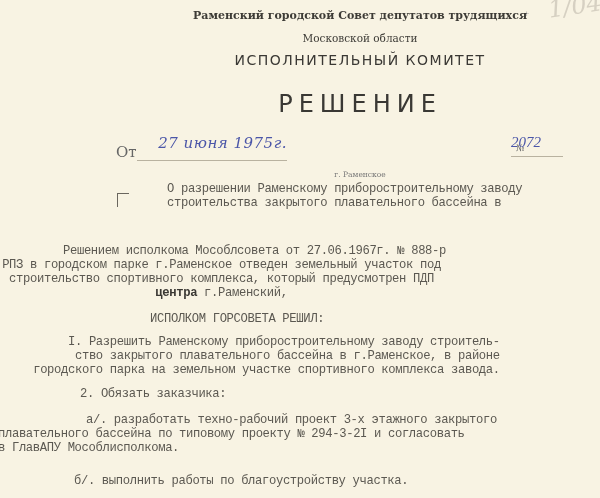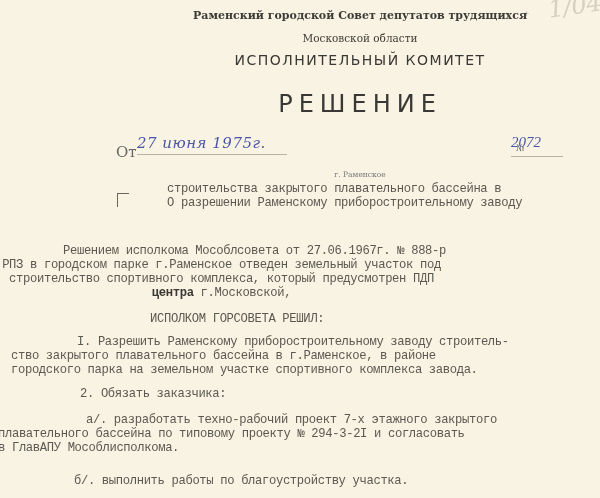--- a/index.html
+++ b/index.html
@@ -39,21 +39,21 @@
       font-size: 24px; letter-spacing: 6px; color: #3a3834;
     }
     .date-prefix {
       left: 116px; top: 143px; font-size: 15px;
       font-family: "DejaVu Serif", serif; color: #666;
     }
     .date-hand {
       left: 137px; top: 134px; width: 150px;
       font-family: "DejaVu Serif", serif; font-style: italic;
       font-size: 15px; color: #4b56a8; letter-spacing: 0.5px;
-      border-bottom: 1px solid #b9b2a0; padding-bottom: 2px;
+      border-bottom: 1px solid #b9b2a0; padding-bottom: 8px; text-align: right;
     }
     .num-prefix {
       left: 516px; top: 143px; font-size: 9px;
       font-family: "DejaVu Serif", serif; color: #666;
     }
     .num-hand {
       left: 511px; top: 134px; width: 52px;
       font-family: Liberation Serif, serif; font-style: italic;
       font-size: 15px; color: #4b56a8;
       border-bottom: 1px solid #b9b2a0; padding-bottom: 5px;
@@ -70,21 +70,21 @@
       left: 117px; top: 193px; width: 1px; height: 14px; background: #6a665e;
     }
     .typed {
       font-size: 12.2px; line-height: 14px; color: #5b5851;
       letter-spacing: -0.35px;
     }
     .subject { left: 167px; top: 182px; }
     .para1 { left: 63px; top: 244px; text-align: center; }
     .bold-frag { font-weight: bold; color: #3b3934; }
     .decided { left: 150px; top: 312px; text-align: right; }
-    .item1 { left: 77px; top: 335px; }
+    .item1 { left: 68px; top: 335px; text-align: right; }
     .item2 { left: 80px; top: 387px; }
     .itemA { left: 86px; top: 413px; }
     .itemB { left: 74px; top: 474px; }
     .line { display: block; }
     .ret { margin-left: -66px; }
     .retA { margin-left: -88px; }
     .corner-mark {
       left: 548px; top: -8px; font-family: "DejaVu Serif", serif;
       font-style: italic; font-size: 24px; color: #d6d0c2; transform: rotate(-8deg);
     }
@@ -107,44 +107,44 @@
 <div class="abs date-hand">27 июня 1975г.</div>
 <div class="abs num-prefix">№</div>
 <div class="abs num-hand">2072</div>
 
 <div class="abs city">г. Раменское</div>
 
 <div class="abs corner-h"></div>
 <div class="abs corner-v"></div>
 
 <div class="abs typed subject">
+  <span class="line">О разрешении Раменскому приборостроительному заводу</span>
   <span class="line">строительства закрытого плавательного бассейна в</span>
-  <span class="line">О разрешении Раменскому приборостроительному заводу</span>
 </div>
 
 <div class="abs typed para1">
   <span class="line">Решением исполкома Мособлсовета от 27.06.1967г. № 888-р</span>
   <span class="line ret">РПЗ в городском парке г.Раменское отведен земельный участок под</span>
   <span class="line ret">строительство спортивного комплекса, который предусмотрен ПДП</span>
-  <span class="line ret"><span class="bold-frag">центра</span><span> г.Московской,</span></span>
+  <span class="line ret"><span class="bold-frag">центра</span><span> г.Раменский,</span></span>
 </div>
 
 <div class="abs typed decided">ИСПОЛКОМ ГОРСОВЕТА РЕШИЛ:</div>
 
 <div class="abs typed item1">
   <span class="line">I. Разрешить Раменскому приборостроительному заводу строитель-</span>
   <span class="line ret">ство закрытого плавательного бассейна в г.Раменское, в районе</span>
   <span class="line ret">городского парка на земельном участке спортивного комплекса завода.</span>
 </div>
 
 <div class="abs typed item2">
   <span class="line">2. Обязать заказчика:</span>
 </div>
 
 <div class="abs typed itemA">
-  <span class="line">а/. разработать техно-рабочий проект 7-х этажного закрытого</span>
+  <span class="line">а/. разработать техно-рабочий проект 3-х этажного закрытого</span>
   <span class="line retA">плавательного бассейна по типовому проекту № 294-3-2I и согласовать</span>
   <span class="line retA">в ГлавАПУ Мособлисполкома.</span>
 </div>
 
 <div class="abs typed itemB">
   <span class="line">б/. выполнить работы по благоустройству участка.</span>
 </div>
 
 </body></html>

